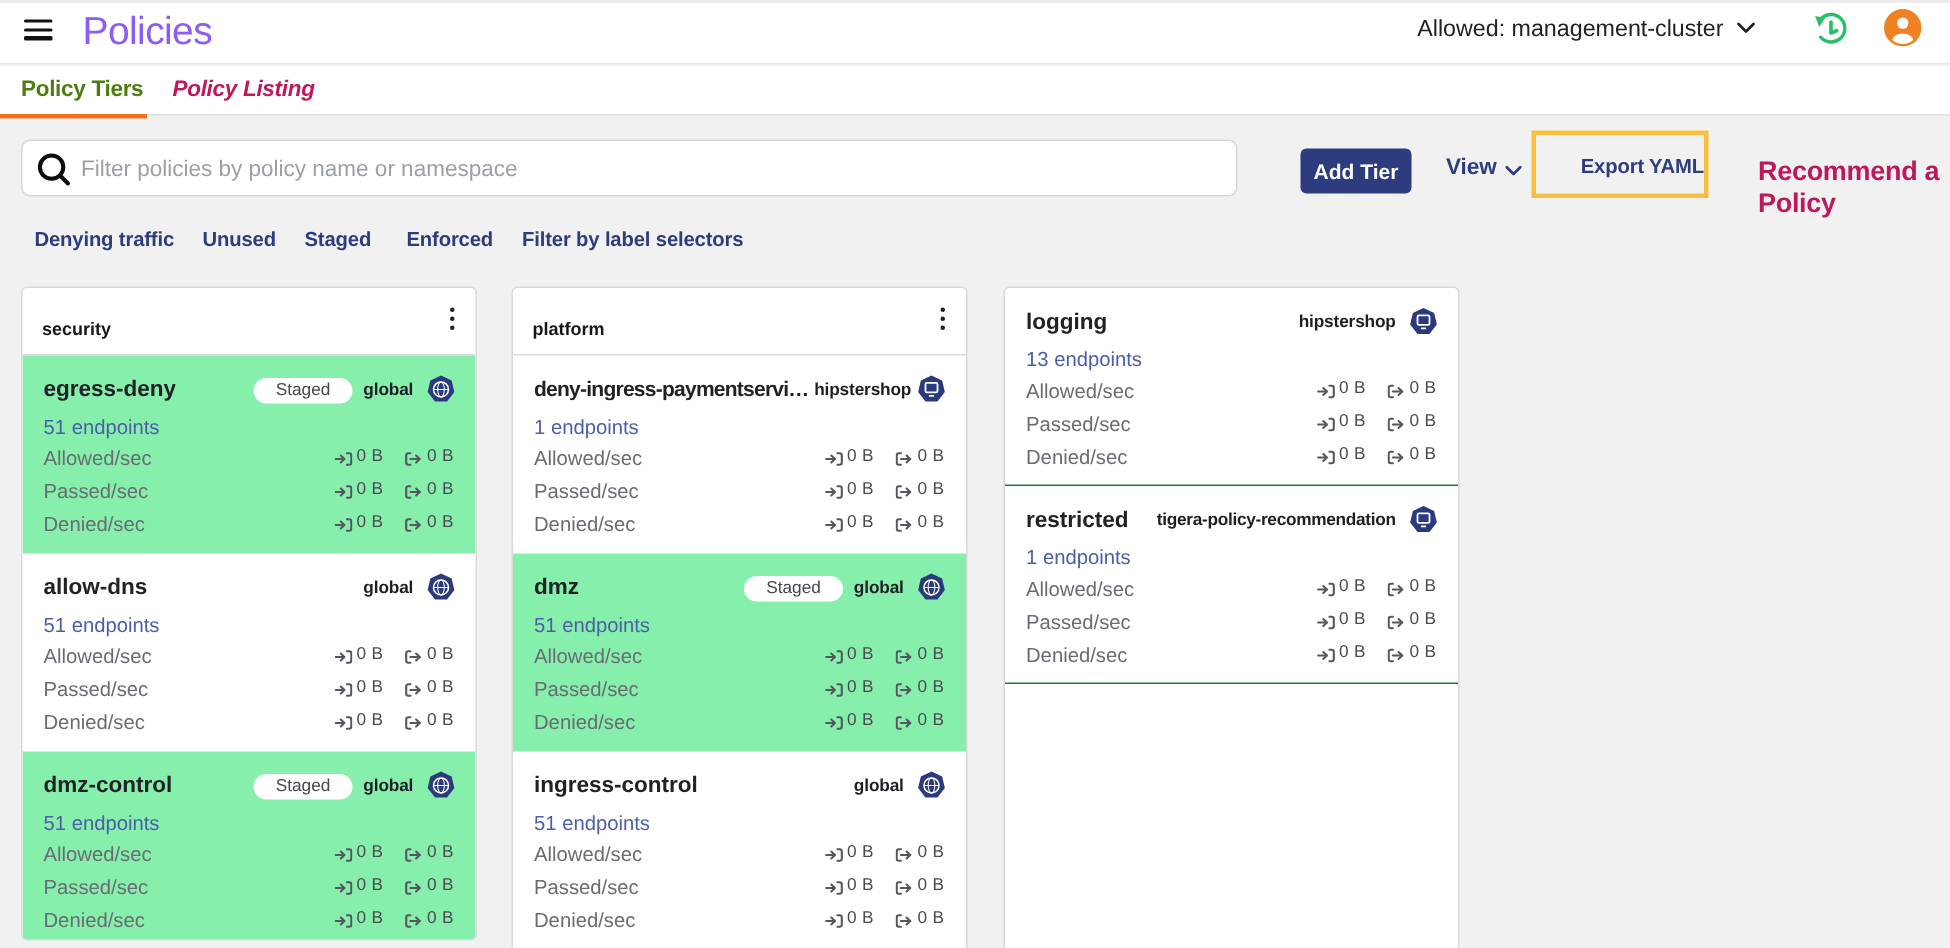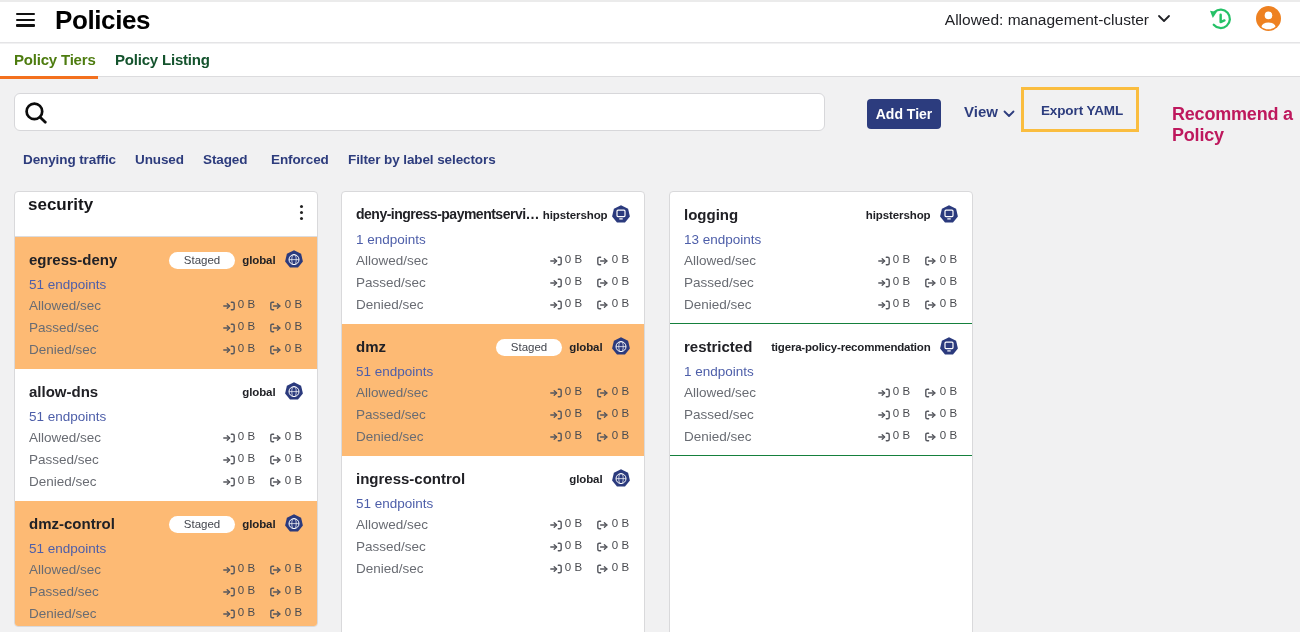--- a/index.html
+++ b/index.html
@@ -1,46 +1,46 @@
 <!DOCTYPE html>
 <html><head>
 <meta charset="utf-8">
 <style>
 * { margin:0; padding:0; box-sizing:border-box; }
 html,body { width:1300px; height:632px; overflow:hidden; font-family:"Liberation Sans", sans-serif; background:#f1f1f2; }
 .topbar { position:absolute; left:0; top:0; width:1300px; height:43px; background:#fff; border-bottom:1px solid #e4e4e6; }
 .burger { position:absolute; left:16px; top:13px; width:19px; height:19px; }
 .burger div { height:2.3px; background:#111; border-radius:1px; margin-bottom:3.4px; }
-.h1 { position:absolute; left:55px; top:5px; font-size:26px; font-weight:700; color:#000000; letter-spacing:-0.4px; }
+.h1 { position:absolute; left:55px; top:5px; font-size:26px; font-weight:400; color:#8b5cf6; letter-spacing:-0.4px; }
 .cluster { position:absolute; right:151px; top:11px; font-size:15.5px; font-weight:500; color:#212227; }
 .chev { position:absolute; left:1157px; top:14px; }
 .hist { position:absolute; left:1208px; top:6px; }
 .avatar { position:absolute; left:1256px; top:6px; }
 .tabs { position:absolute; left:0; top:44px; width:1300px; height:33px; background:#fff; border-bottom:1px solid #dcdcde; }
 .tab1 { position:absolute; left:14px; top:7px; font-size:15px; font-weight:700; color:#4d7c0f; letter-spacing:-0.2px; }
-.tab2 { position:absolute; left:115px; top:7px; font-size:15px; font-weight:700; color:#14532d; letter-spacing:-0.2px; }
+.tab2 { position:absolute; left:115px; top:7px; font-size:15px; font-weight:700; color:#be185d; letter-spacing:-0.2px;font-style:italic; }
 .tabline { position:absolute; left:0; top:31.5px; width:98px; height:3.5px; background:#f3701e; }
 .search { position:absolute; left:14px; top:93px; width:811px; height:38px; background:#fff; border:1px solid #d7d7da; border-radius:6px; }
 .search .ph { position:absolute; left:39px; top:10px; font-size:15px; color:#9aa0a8; }
 .search svg { position:absolute; left:8px; top:6px; }
 .btn-add { position:absolute; left:867px; top:99px; width:74px; height:30px; background:#2c3c7e; border-radius:4px; color:#fff; font-size:14px; font-weight:700; text-align:center; line-height:30px; }
 .view { position:absolute; left:964px; top:103px; font-size:15px; font-weight:700; color:#2d3d7e; }
 .viewchev { position:absolute; left:1003px; top:110px; }
 .export { position:absolute; left:1021px; top:87px; width:118px; height:45px; border:3px solid #fabd3f; }
-.export span { position:absolute; left:4px; right:0; top:13px; text-align:center; font-size:13.5px; font-weight:700; color:#2d3d7e; letter-spacing:-0.1px; }
+.export span { position:absolute; left:4px; right:0; top:13px; text-align:right; font-size:13.5px; font-weight:700; color:#2d3d7e; letter-spacing:-0.1px; }
 .recommend { position:absolute; left:1172px; top:104px; font-size:18px; font-weight:700; color:#be185d; letter-spacing:-0.2px; }
 .filters { position:absolute; left:0; top:152px; height:17px; }
 .filters span { position:absolute; top:0; font-size:13.5px; font-weight:700; color:#2d3c7d; white-space:nowrap; letter-spacing:-0.1px; }
 .card { position:absolute; top:191px; width:304px; background:#fff; border:1px solid #d9d9db; border-radius:4px; overflow:hidden; }
 .card .hd { position:relative; height:45px; border-bottom:1px solid #dcdcde; }
-.card .hd .t { position:absolute; left:13px; top:3px; font-size:17px; font-weight:800; color:#17171a; }
+.card .hd .t { position:absolute; left:13px; top:20px; font-size:12px; font-weight:800; color:#17171a; }
 .dots { position:absolute; right:13px; top:13px; width:4px; }
 .dots i { display:block; width:3.4px; height:3.4px; border-radius:50%; background:#222; margin-bottom:2.6px; }
 .item { position:relative; height:132px; }
-.item.grey { background:#fdba74;text-align:center; }
+.item.grey { background:#86efac;text-align:center; }
 .item .title { position:absolute; left:14px; top:13.5px; font-size:15px; font-weight:600; color:#212126; max-width:182px; white-space:nowrap; overflow:hidden; text-overflow:ellipsis; }
 .item .title.nt { max-width:none; font-size:14px; letter-spacing:-0.5px; }
 .item .scope { position:absolute; top:13px; height:20px; right:13.5px; display:flex; align-items:center; }
 .pill { background:#fff; border-radius:9px; height:17px; line-height:17px; padding:0 15px; font-size:11.5px; color:#43464e; margin-right:7px; }
 .ns { font-size:11.5px; font-weight:700; color:#1e1f24; margin-right:8px; letter-spacing:-0.1px; }
 .ns.sm { font-size:11.5px; letter-spacing:-0.2px; }
 .ns.tight { margin-right:3px; }
 .ep { position:absolute; left:14px; top:39.5px; font-size:13.5px; color:#4d5ea9; }
 .srow { position:absolute; left:14px; right:14.5px; height:15px; }
 .srow .lab { position:absolute; left:0; top:0; font-size:13.5px; color:#696c73; }
@@ -85,20 +85,21 @@
   <div class="tab1">Policy Tiers</div>
   <div class="tab2">Policy Listing</div>
   <div class="tabline"></div>
 </div>
 
 <div class="search">
   <svg width="27" height="27" viewBox="0 0 27 27" fill="none" stroke="#0c0c0c" stroke-width="2.7" stroke-linecap="round">
       <circle cx="11.4" cy="11.4" r="7.8"></circle>
       <path d="M17.2 17.2 L22.3 22.3"></path>
     </svg>
+  <div class="ph">Filter policies by policy name or namespace</div>
 </div>
 <div class="btn-add">Add Tier</div>
 <div class="view">View</div>
 <svg class="viewchev" width="12" height="8">
     <path d="M1.5 1.5 L6 6 L10.5 1.5" stroke="#2d3d7e" stroke-width="1.8" fill="none" stroke-linecap="round" stroke-linejoin="round"></path>
   </svg>
 <div class="export">
     <span>Export YAML</span>
   </div>
 <div class="recommend">Recommend a Policy</div>
@@ -291,20 +292,28 @@
         <svg class="vi2" width="12" height="10" viewBox="0 0 12 10" fill="none" stroke="#55575e" stroke-width="1.4" stroke-linecap="round" stroke-linejoin="round">
           <path d="M3.6 1.2 h-1.3 q-1.5 0 -1.5 1.5 v4.6 q0 1.5 1.5 1.5 h1.3"></path>
           <path d="M3.6 5 H9.8"></path>
           <path d="M7.4 2.7 L9.8 5 L7.4 7.3"></path>
         </svg>
         <span class="v vt2">0 B</span>
       </div>
     </div>
   </div>
 <div class="card" id="c2" style="left:341px; height:500px;">
+    <div class="hd">
+      <span class="t">platform</span>
+      <div class="dots">
+        <i></i>
+        <i></i>
+        <i></i>
+      </div>
+    </div>
     <div class="item">
       <div class="title nt">deny-ingress-paymentservi…</div>
       <div class="scope">
         <span class="ns tight">hipstershop</span>
         <svg width="20" height="20" viewBox="0 0 20 20">
           <polygon points="10,0.3 17.1,3.7 18.9,11.4 14,17.6 6,17.6 1.1,11.4 2.9,3.7" fill="#2b3a7d"></polygon>
           <rect x="6" y="5.2" width="8" height="6.4" rx="1" fill="none" stroke="#fff" stroke-width="1.2"></rect>
           <path d="M8.3 13.9 H11.7" stroke="#fff" stroke-width="1.2"></path>
         </svg>
       </div>

